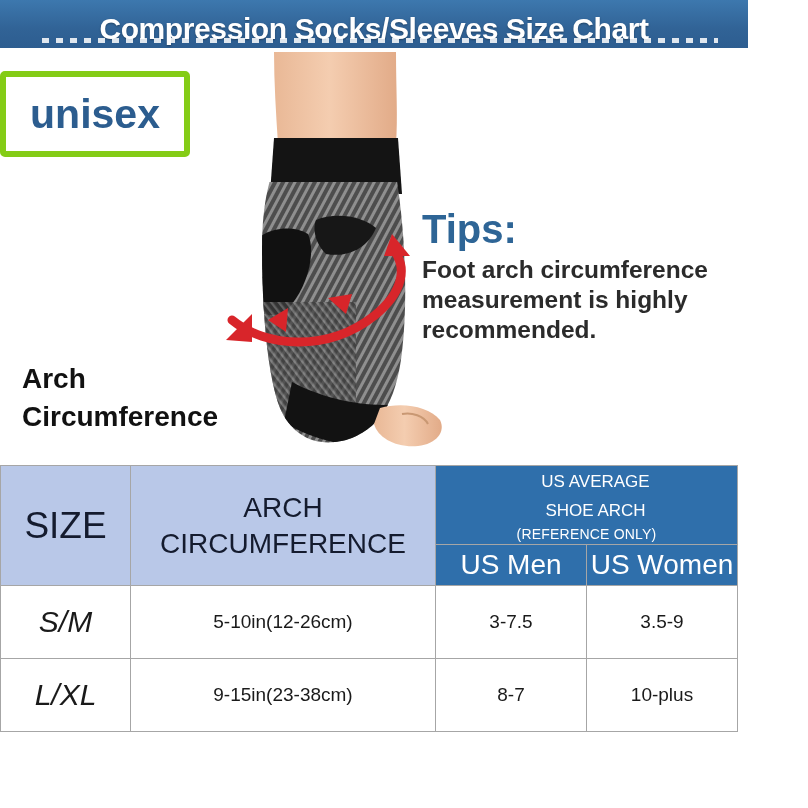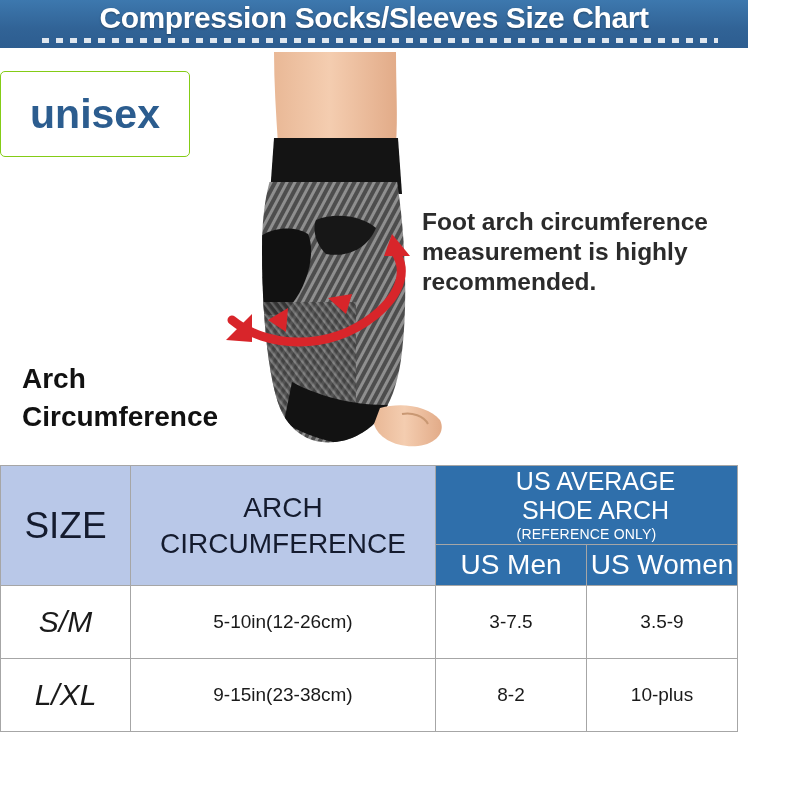--- a/index.html
+++ b/index.html
@@ -21,21 +21,21 @@
 
   
   .title-banner {
     position: absolute;
     left: 0;
     top: 0;
     width: 748px;
     height: 48px;
     background: linear-gradient(180deg, #3d78ae 0%, #316396 60%, #2d5d90 100%);
     box-sizing: border-box;
-    padding-top: 1px;
+    padding-top: 12px;
   }
   .title-text {
     text-align: center;
     color: #ffffff;
     font-size: 30px;
     font-weight: bold;
     letter-spacing: -0.4px;
     line-height: 34px;
     text-shadow: 0 1px 2px rgba(0,0,0,0.35);
     white-space: nowrap;
@@ -55,21 +55,21 @@
   }
 
   
   .unisex-box {
     position: absolute;
     left: 0px;
     top: 71px;
     width: 190px;
     height: 86px;
     background: #ffffff;
-    border: 1px solid #84cc16;
+    border: 6px solid #84cc16;
     border-radius: 5px;
     box-sizing: border-box;
     display: flex;
     align-items: center;
     justify-content: center;
   }
   .unisex-text {
     color: #2c5d8f;
     font-size: 41px;
     font-weight: bold;
@@ -152,21 +152,21 @@
   .hd-light .big.two-line {
     font-size: 28px;
     line-height: 36px;
   }
   .hd-dark {
     background: #2f6fab;
     color: #ffffff;
     height: 78px;
   }
   .hd-dark .ttl {
-    font-size: 25px;
+    font-size: 17px;
     line-height: 29px;
     font-weight: normal;
     padding-left: 18px;
   }
   .hd-dark .sub {
     font-size: 14px;
     line-height: 19px;
     letter-spacing: 0.2px;
   }
   .hd-dark-sub {
@@ -248,20 +248,21 @@
       <g fill="#d8252a">
         <polygon points="196,182 214,204 188,204"></polygon>
         <polygon points="30,288 56,262 56,290"></polygon>
         <polygon points="150,262 132,246 156,242"></polygon>
         <polygon points="72,268 92,256 90,280"></polygon>
       </g>
     </svg>
   </div>
 
   <div class="tips">
+    <div class="tips-title">Tips:</div>
     <div class="tips-body">Foot arch circumference measurement is highly recommended.</div>
   </div>
 
   <div class="arch-caption">
     <div>Arch</div>
     <div>Circumference</div>
   </div>
 
   <table class="size-table">
     <colgroup>
@@ -293,19 +294,19 @@
     <tbody>
       <tr class="body-row">
         <td class="sz">S/M</td>
         <td>5-10in(12-26cm)</td>
         <td>3-7.5</td>
         <td>3.5-9</td>
       </tr>
       <tr class="body-row">
         <td class="sz">L/XL</td>
         <td>9-15in(23-38cm)</td>
-        <td>8-2</td>
+        <td>8-7</td>
         <td>10-plus</td>
       </tr>
     </tbody>
   </table>
 
 </div>
 
 </body></html>

